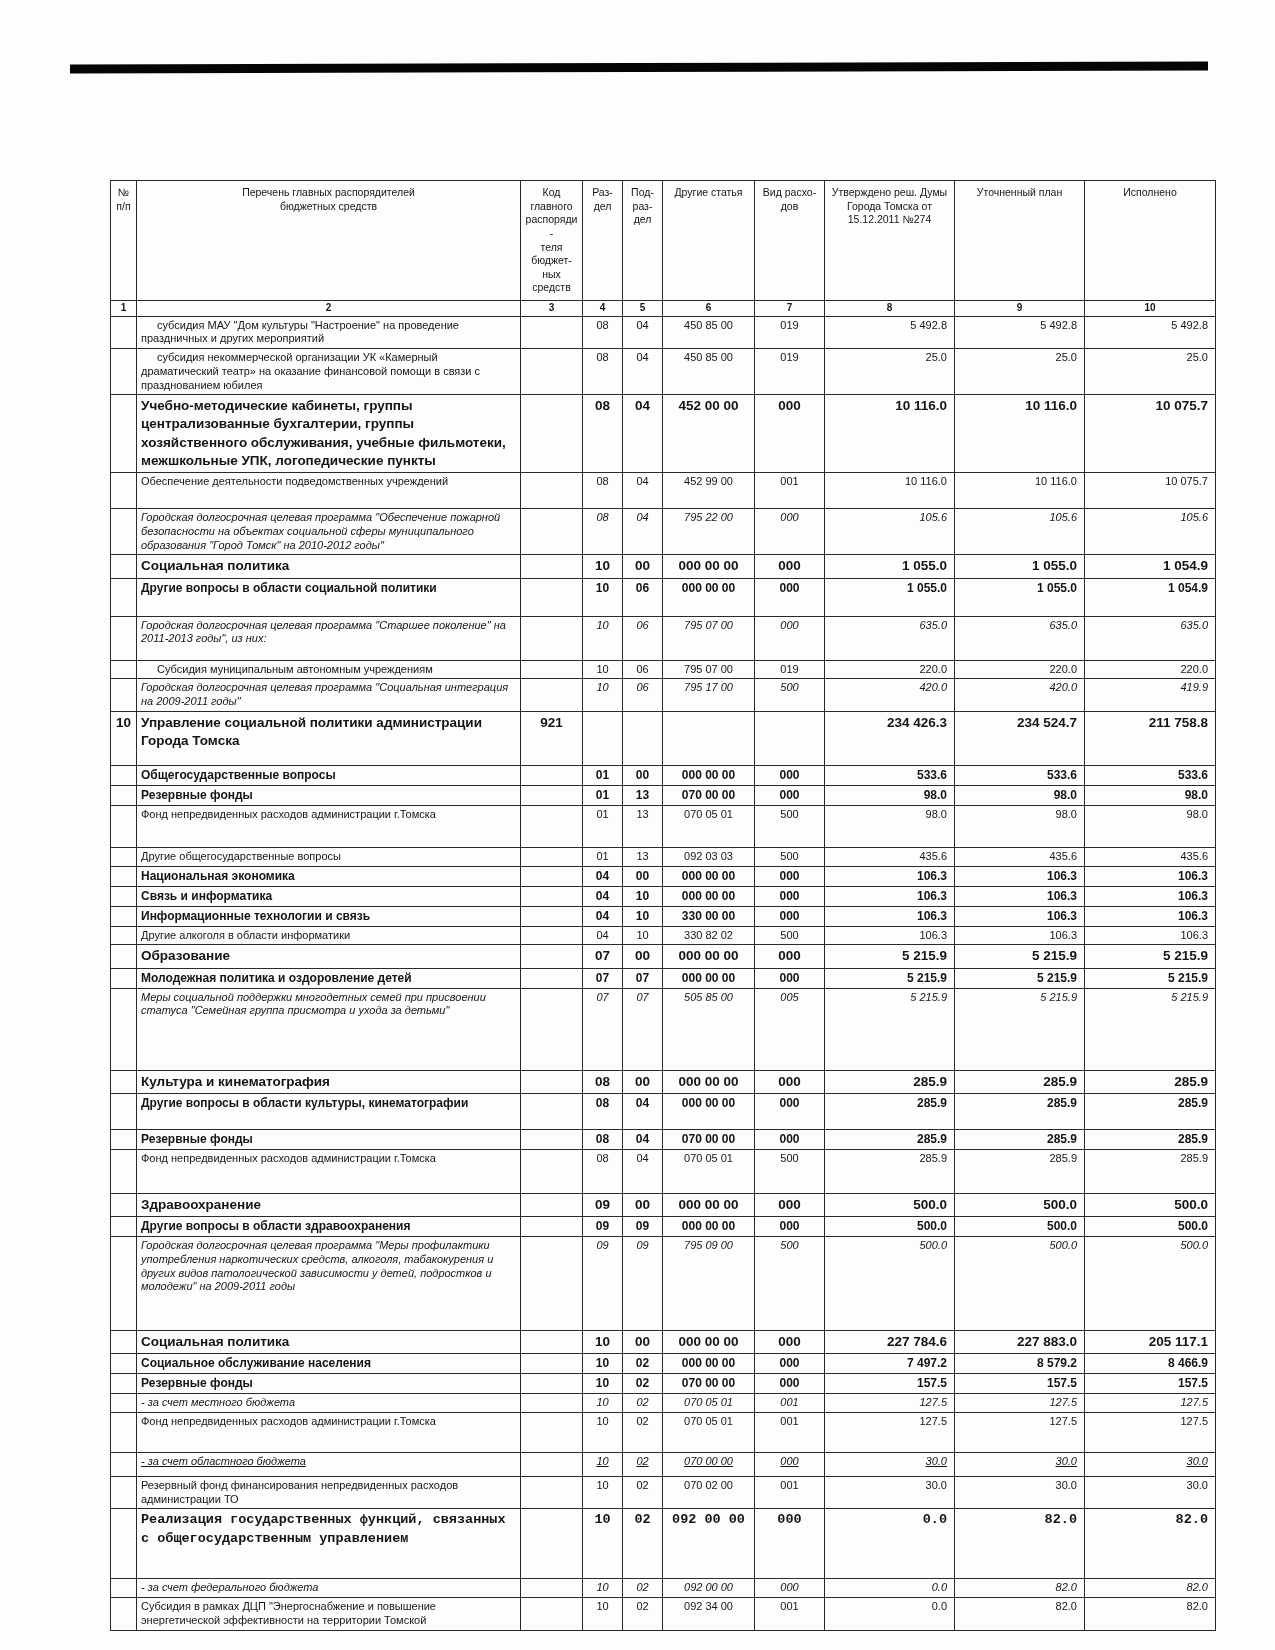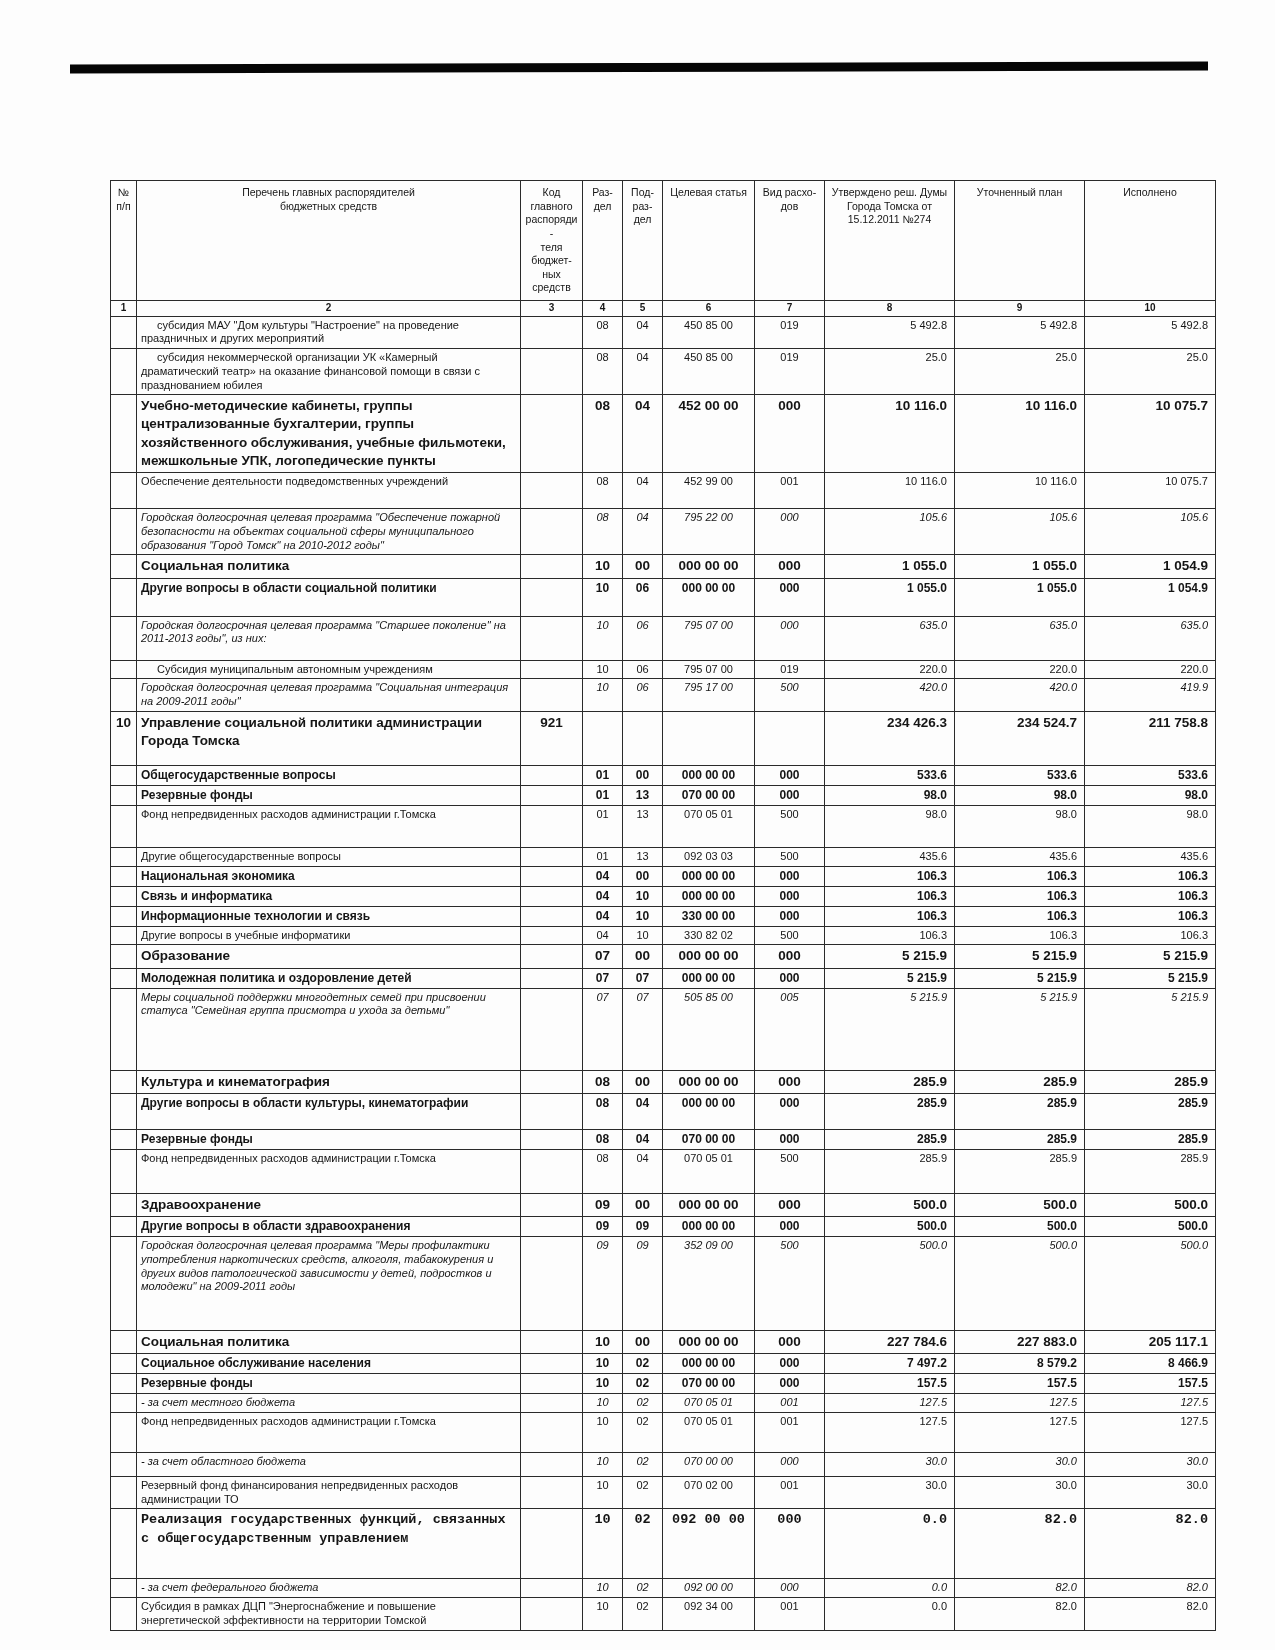--- a/index.html
+++ b/index.html
@@ -99,21 +99,21 @@
 распоряди-
 теля
 бюджет-
 ных
 средств</th>
           <th>Раз-
 дел</th>
           <th>Под-
 раз-
 дел</th>
-          <th>Целевая статья</th>
+          <th>Другие статья</th>
           <th>Вид расхо-
 дов</th>
           <th>Утверждено реш. Думы
 Города Томска от
 15.12.2011 №274</th>
           <th>Уточненный план</th>
           <th>Исполнено</th>
         </tr>
       <tr id="colnum-row" class="colnums">
           <td>1</td>
@@ -340,21 +340,21 @@
           <td class="c-rz">04</td>
           <td class="c-pr">10</td>
           <td class="c-csr">330 00 00</td>
           <td class="c-vr">000</td>
           <td class="c-approved">106.3</td>
           <td class="c-plan">106.3</td>
           <td class="c-exec">106.3</td>
         </tr>
         <tr class="row-normal">
           <td class="c-n"></td>
-          <td class="c-name">Другие вопросы в учебные информатики</td>
+          <td class="c-name">Другие алкоголя в области информатики</td>
           <td class="c-code"></td>
           <td class="c-rz">04</td>
           <td class="c-pr">10</td>
           <td class="c-csr">330 82 02</td>
           <td class="c-vr">500</td>
           <td class="c-approved">106.3</td>
           <td class="c-plan">106.3</td>
           <td class="c-exec">106.3</td>
         </tr>
         <tr class="row-bold-lg" style="height: 20px; margin-top: 40px;">
@@ -464,21 +464,21 @@
           <td class="c-approved">500.0</td>
           <td class="c-plan">500.0</td>
           <td class="c-exec">500.0</td>
         </tr>
         <tr class="row-italic" style="height: 94px;">
           <td class="c-n"></td>
           <td class="c-name">Городская долгосрочная целевая программа "Меры профилактики употребления наркотических средств, алкоголя, табакокурения и других видов патологической зависимости у детей, подростков и молодежи" на 2009-2011 годы</td>
           <td class="c-code"></td>
           <td class="c-rz">09</td>
           <td class="c-pr">09</td>
-          <td class="c-csr">352 09 00</td>
+          <td class="c-csr">795 09 00</td>
           <td class="c-vr">500</td>
           <td class="c-approved">500.0</td>
           <td class="c-plan">500.0</td>
           <td class="c-exec">500.0</td>
         </tr>
         <tr class="row-bold-lg" style="height: 22px;">
           <td class="c-n"></td>
           <td class="c-name">Социальная политика</td>
           <td class="c-code"></td>
           <td class="c-rz">10</td>
@@ -530,21 +530,21 @@
           <td class="c-name">Фонд непредвиденных расходов администрации г.Томска</td>
           <td class="c-code"></td>
           <td class="c-rz">10</td>
           <td class="c-pr">02</td>
           <td class="c-csr">070 05 01</td>
           <td class="c-vr">001</td>
           <td class="c-approved">127.5</td>
           <td class="c-plan">127.5</td>
           <td class="c-exec">127.5</td>
         </tr>
-        <tr class="row-italic" style="height: 24px;">
+        <tr class="row-italic" style="height: 24px; text-decoration: underline;">
           <td class="c-n"></td>
           <td class="c-name">- за счет областного бюджета</td>
           <td class="c-code"></td>
           <td class="c-rz">10</td>
           <td class="c-pr">02</td>
           <td class="c-csr">070 00 00</td>
           <td class="c-vr">000</td>
           <td class="c-approved">30.0</td>
           <td class="c-plan">30.0</td>
           <td class="c-exec">30.0</td>

